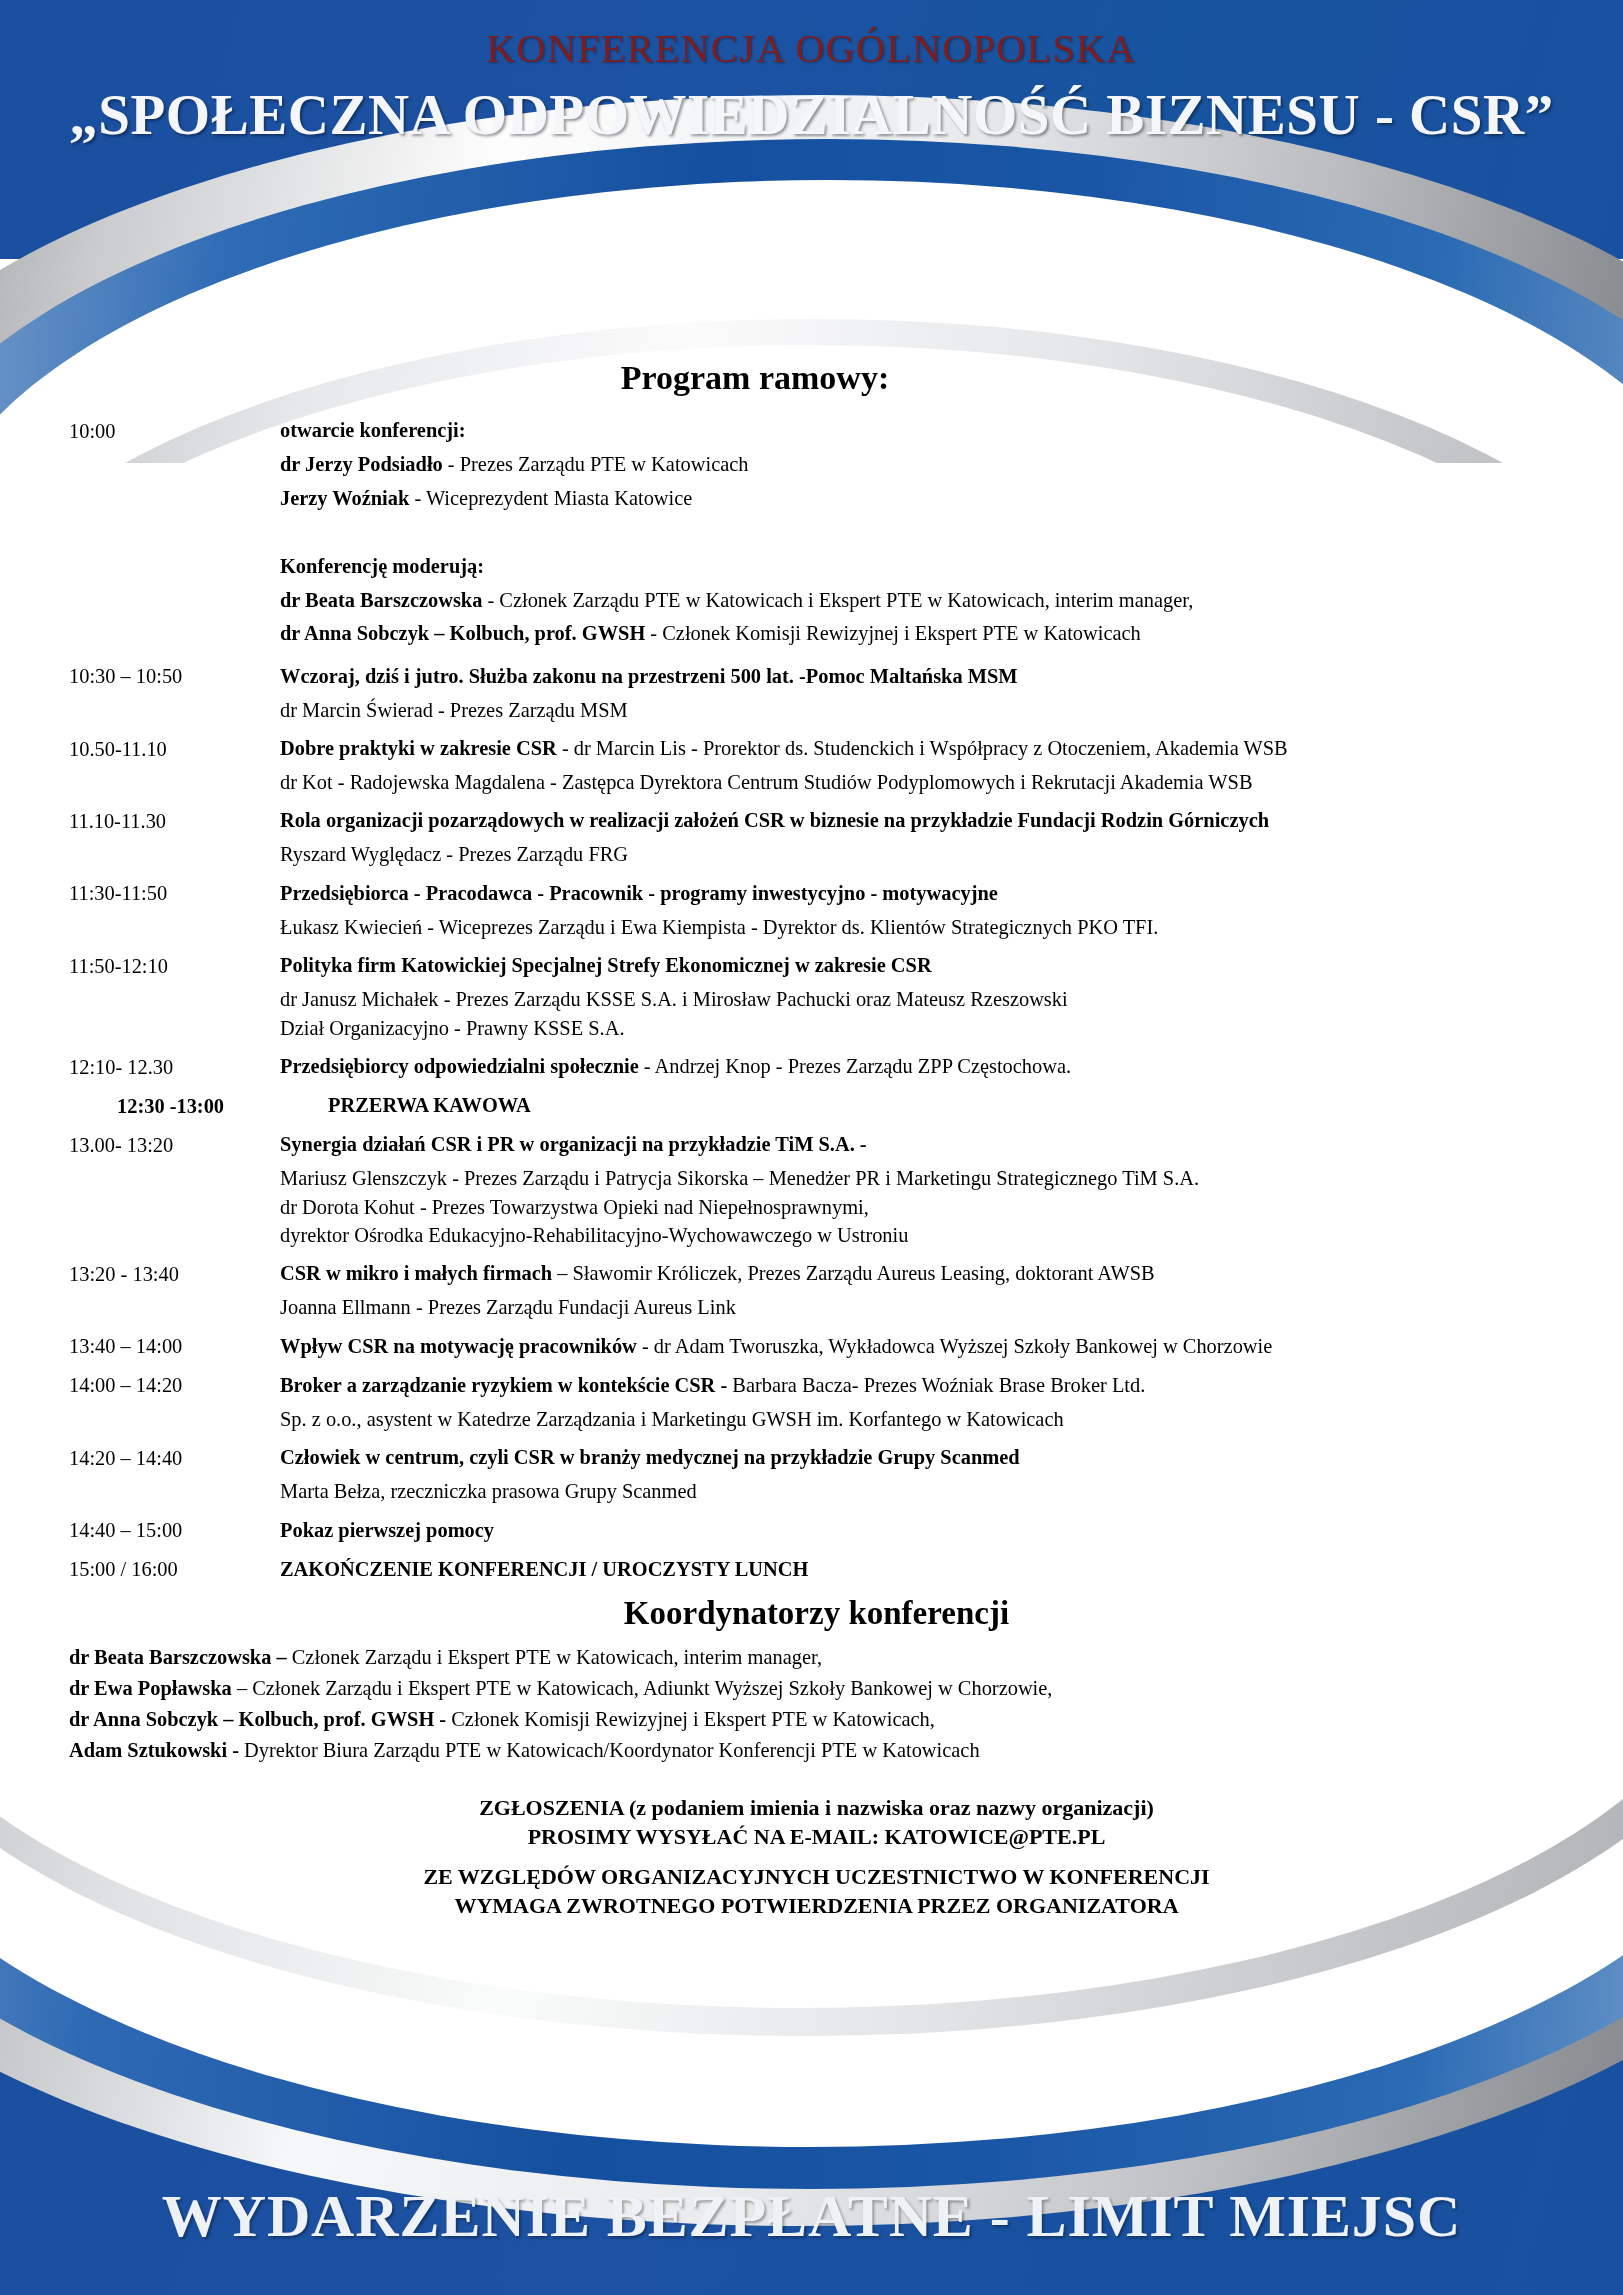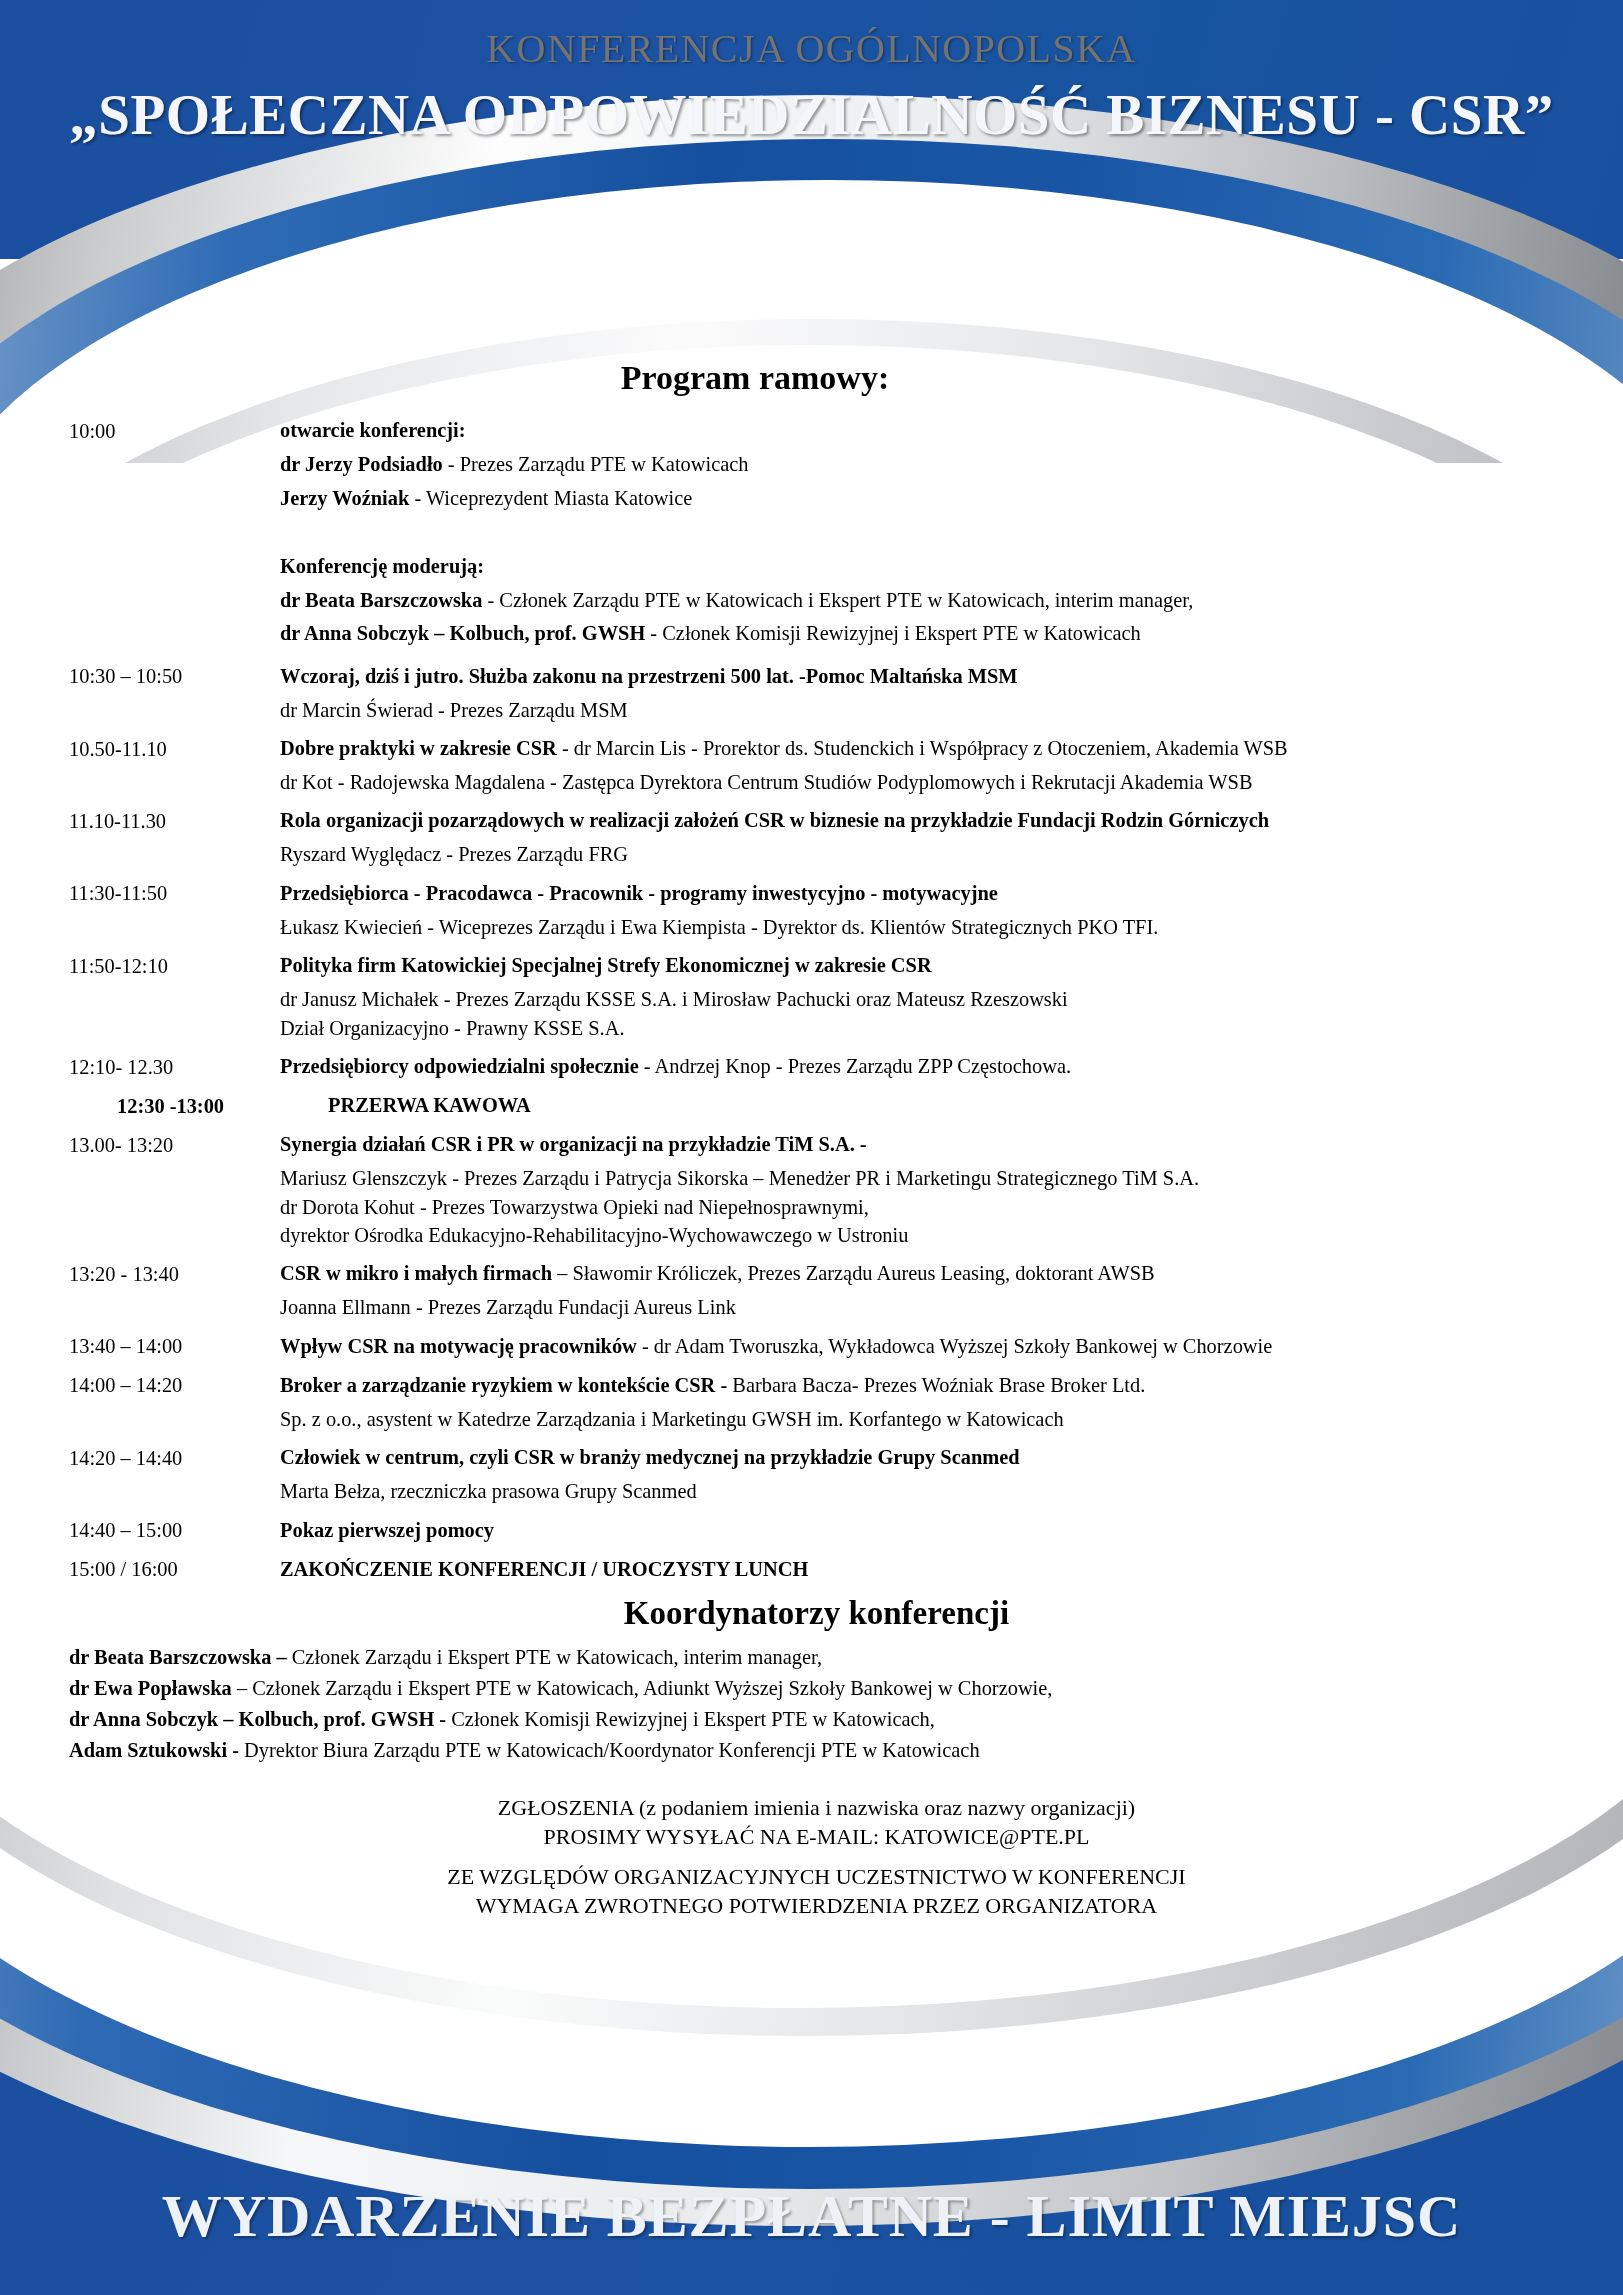--- a/index.html
+++ b/index.html
@@ -15,21 +15,21 @@
   .header-band{
     position:absolute; left:0; top:0; width:1623px; height:259px;
     background:linear-gradient(105deg,#1a4fa0 0%,#1d52a3 35%,#17549f 70%,#1a50a1 100%);
     overflow:hidden;
   }
   .header-title-wrap{
     position:absolute; left:0; top:28px; width:1623px; text-align:center;
     z-index:4;
   }
   .kicker{
-    font-size:40px; letter-spacing:1.4px; color:#737373;
+    font-size:40px; letter-spacing:1.4px; color:#7f1d1d;
     font-weight:400; line-height:1.05;
     text-shadow:1.4px 1.4px 2.3px rgba(0,0,0,.35);
   }
   .main-title{
     font-size:57px; font-weight:700; color:#f4f6f9;
     line-height:1.12; margin-top:13px; letter-spacing:0.5px;
     text-shadow:1.9px 1.9px 2.8px rgba(0,0,0,.40);
   }
 
   
@@ -116,21 +116,21 @@
   .coord-heading{
     text-align:center; font-size:33px; font-weight:700; color:#000;
     margin-top:12px;
   }
   .coord-list{ margin-top:10.2px; }
   .coord-line{
     text-align:left; font-size:20.4px; line-height:1.52; color:#000;
   }
   .reg-block{
     margin-top:28px; text-align:center;
-    font-size:22px; font-weight:400; line-height:1.30; color:#000;
+    font-size:22px; font-weight:700; line-height:1.30; color:#000;
   }
   .reg-block .gap{ height:12px; }
 </style>
 </head>
 <body>
 
 <div class="header-band"></div>
 <div class="swoosh-layer">
   <div class="arc arc-silver1"></div>
   <div class="arc arc-blue"></div>

